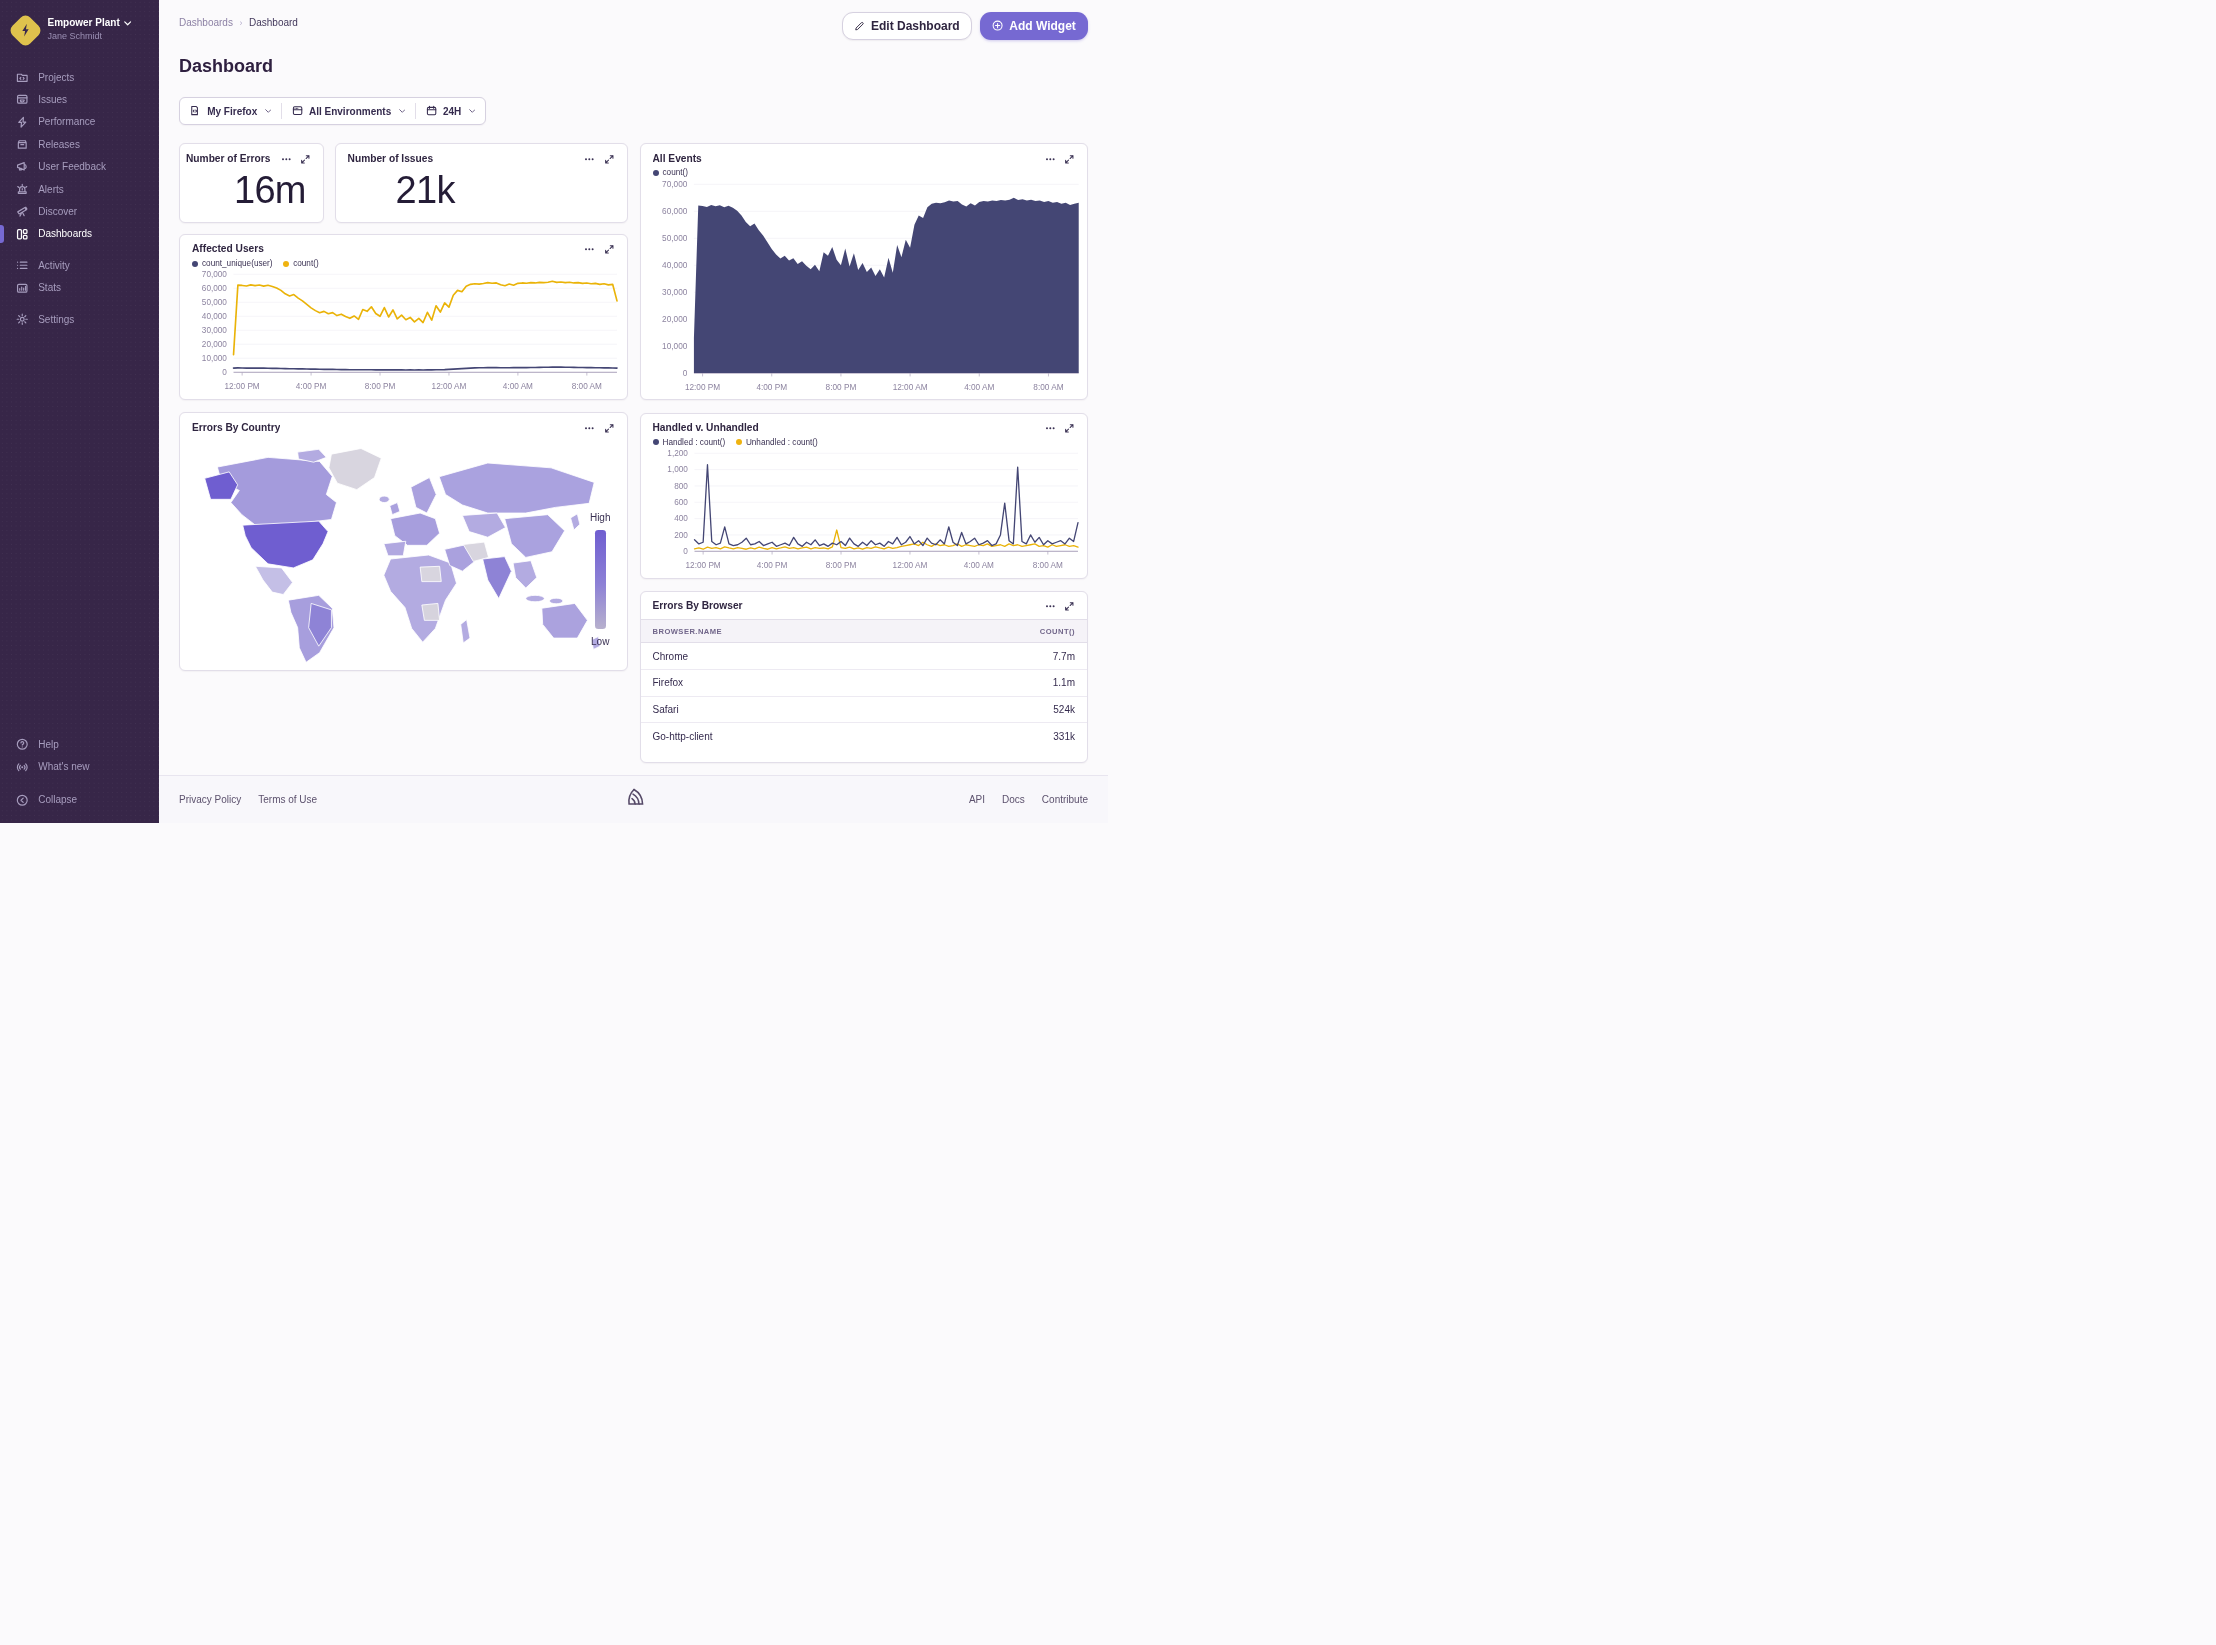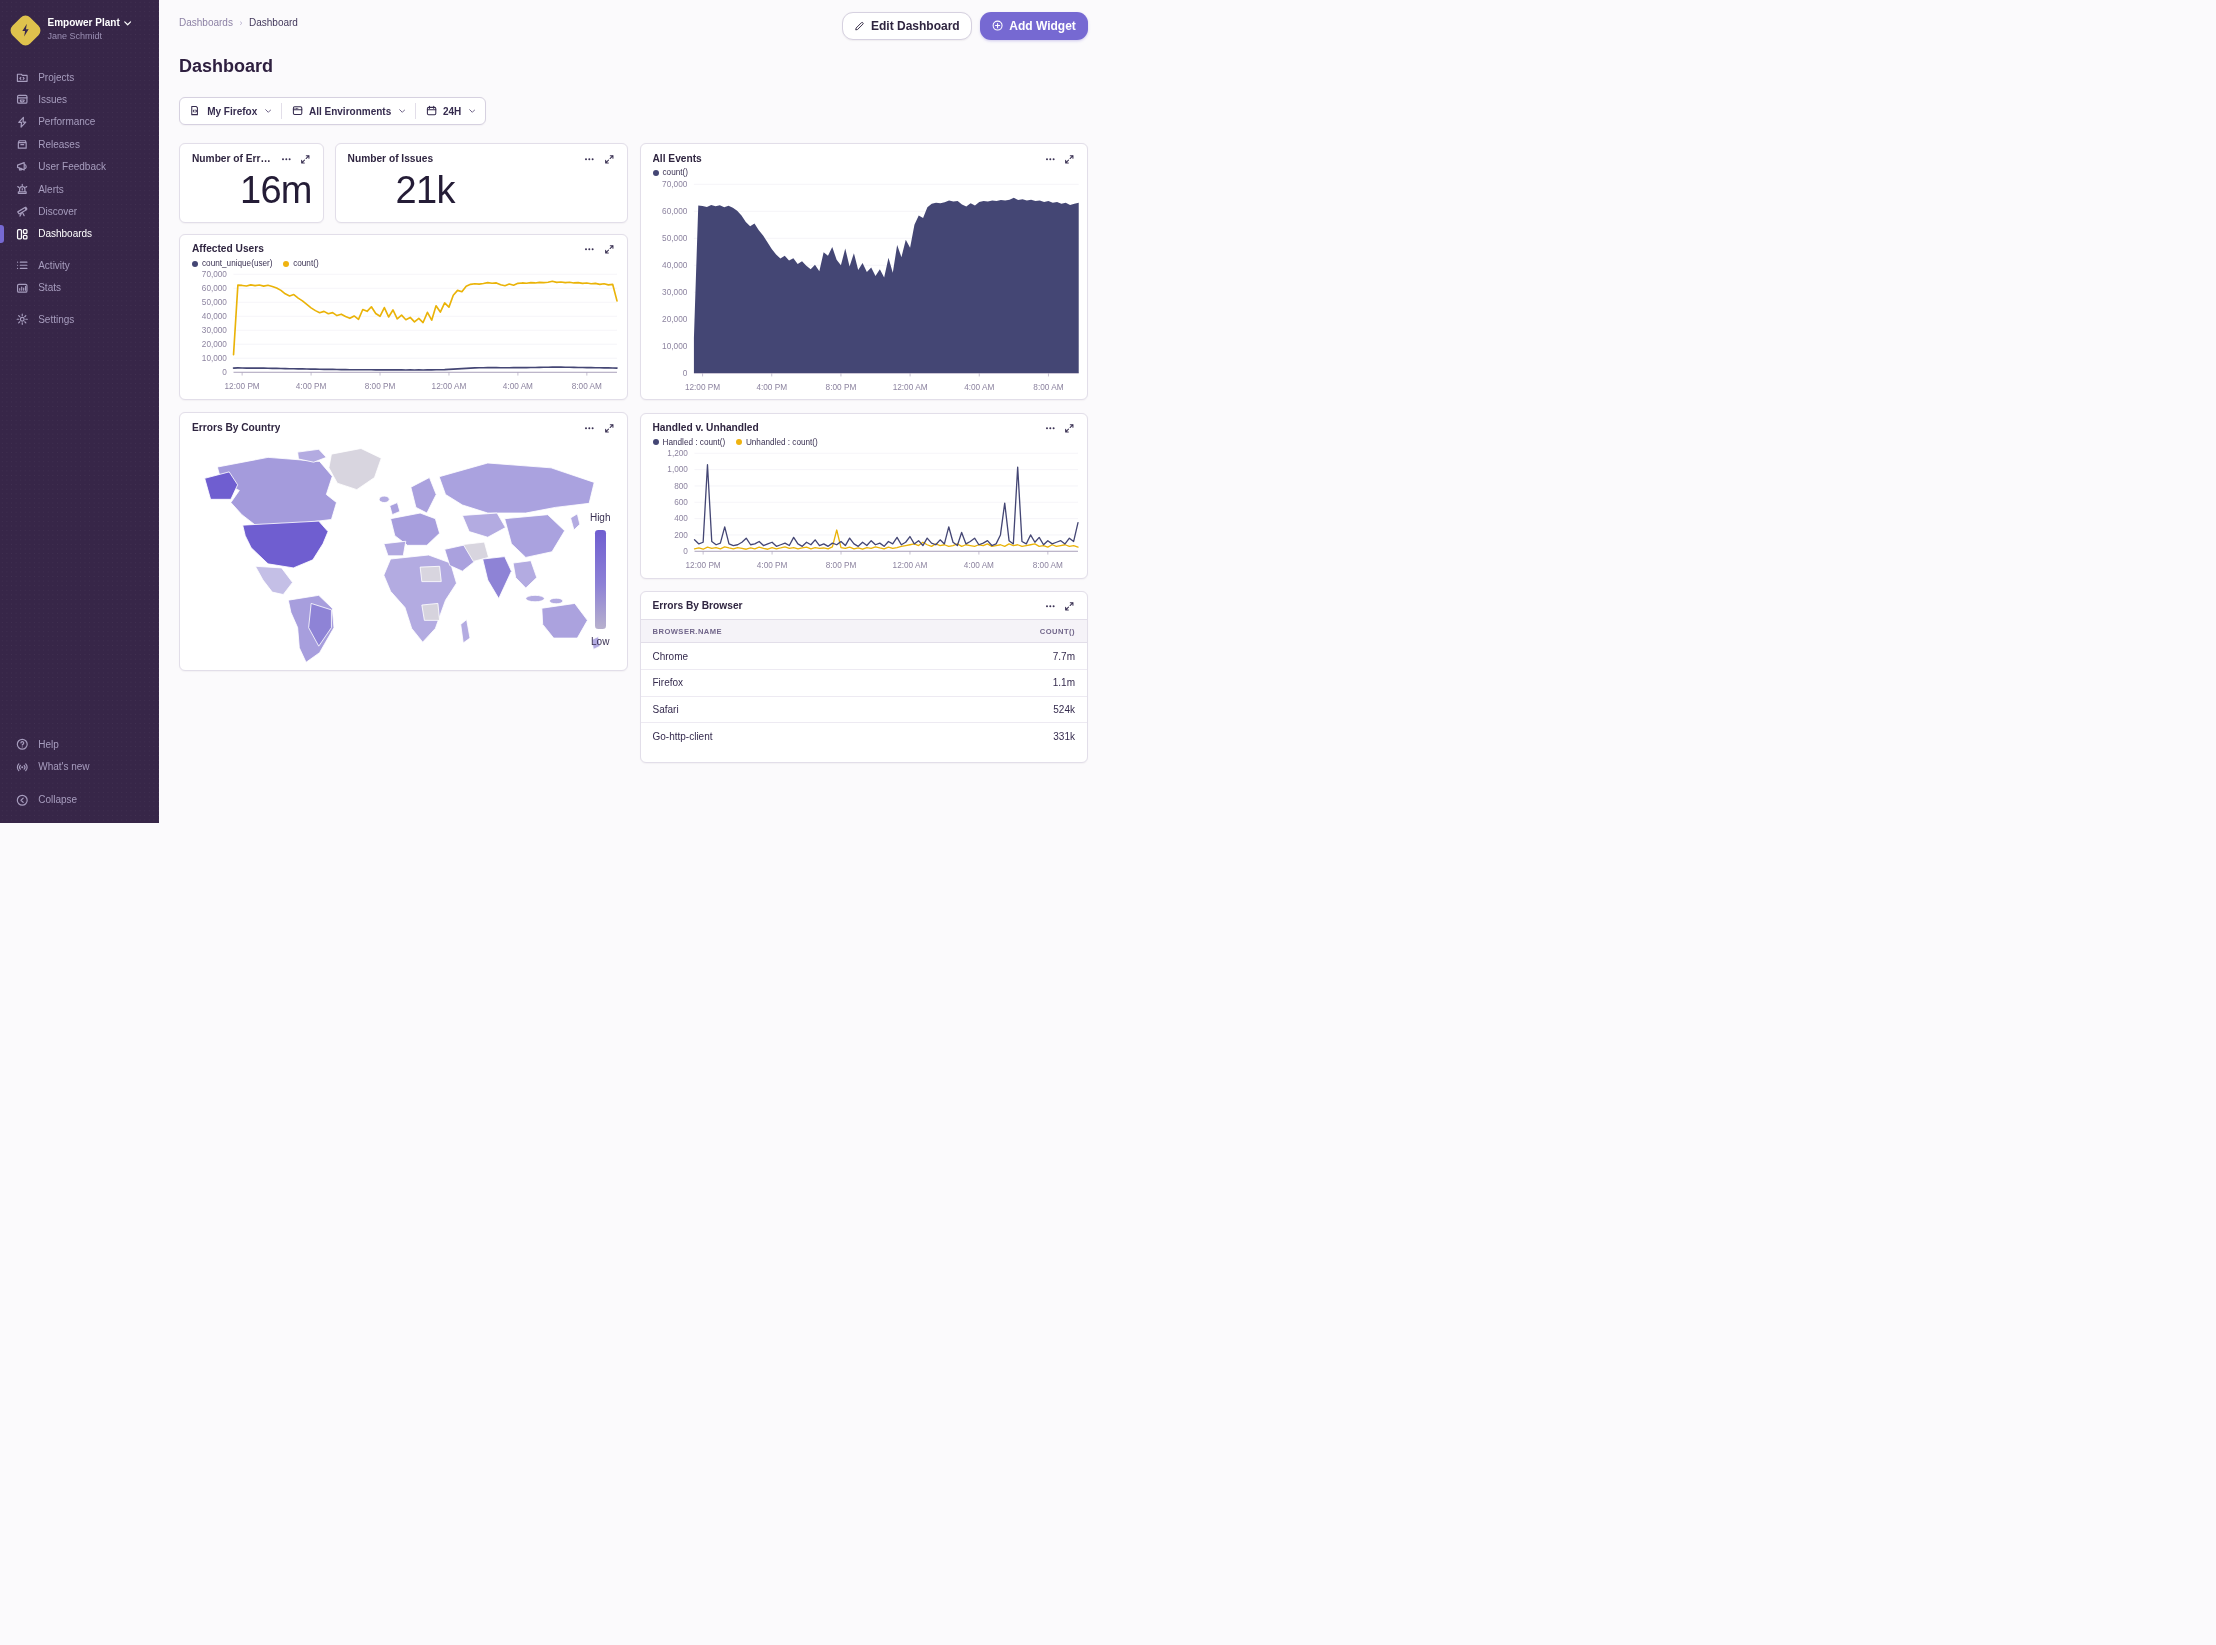--- a/index.html
+++ b/index.html
@@ -89,21 +89,21 @@
   .card-actions .act { cursor:pointer; display:flex; }
   .big-number { font-size:38px; font-weight:500; color:#241c36; letter-spacing:-0.7px; margin-top:6.6px; line-height:1;margin-left:48px; }
   .legend { display:flex; gap:10.6px; margin-top:4px; font-size:8.2px; color:#3a3153; align-items:center; }
   .legend-item { display:flex; align-items:center; gap:4px; }
   .dot { width:6px; height:6px; border-radius:50%; }
   .chart { flex:1; min-height:0; position:relative; margin-top:1.3px; }
   .chart svg { position:absolute; inset:0; }
   .tick { font-size:12.5px; fill:#8d84a0; }
 
   .card-number { height:80px; }
-  .card-number-sm { width:145px; flex:none; }
+  .card-number-sm { width:145px; flex:none;padding-left:6px; }
   .card-number-lg { flex:1; }
   .card-affected { height:166px; margin-top:10.6px;text-align:right; }
   .card-country  { height:259px; margin-top:12.5px; }
   .card-events   { height:257px; }
   .card-handled  { height:166px; margin-top:12.5px; }
   .card-browser  { height:172px; margin-top:12px; padding-left:0; padding-right:0; padding-bottom:0; }
   .card-browser .card-head { padding:0 12px; }
 
   
   .map-wrap { flex:1; position:relative; min-height:0; margin-top:4px; }
@@ -688,15 +688,33 @@
                     <span>Go-http-client</span>
                     <span class="tnum">331k</span>
                   </div>
                 </div>
             </div>
           </div>
         </div>
       </div>
     </div>
 
+    <div class="footer">
+      <div class="footer-left">
+        <a>Privacy Policy</a>
+        <a>Terms of Use</a>
+      </div>
+      <div class="footer-logo">
+        <svg width="24" height="22.4" viewBox="0 0 36 34" fill="none" stroke="currentColor" stroke-width="2.4" stroke-linecap="round">
+          <path d="M18 4 a26 26 0 0 1 13 22 h-5"></path>
+          <path d="M16.5 11 a18 18 0 0 1 9 15 h-5.5"></path>
+          <path d="M15 18 a9.5 9.5 0 0 1 4.5 8 h-9 a26 26 0 0 1 7.5 -22"></path>
+        </svg>
+      </div>
+      <div class="footer-right">
+        <a>API</a>
+        <a>Docs</a>
+        <a>Contribute</a>
+      </div>
+    </div>
   </div>
 </div>
 
 
 </body></html>

